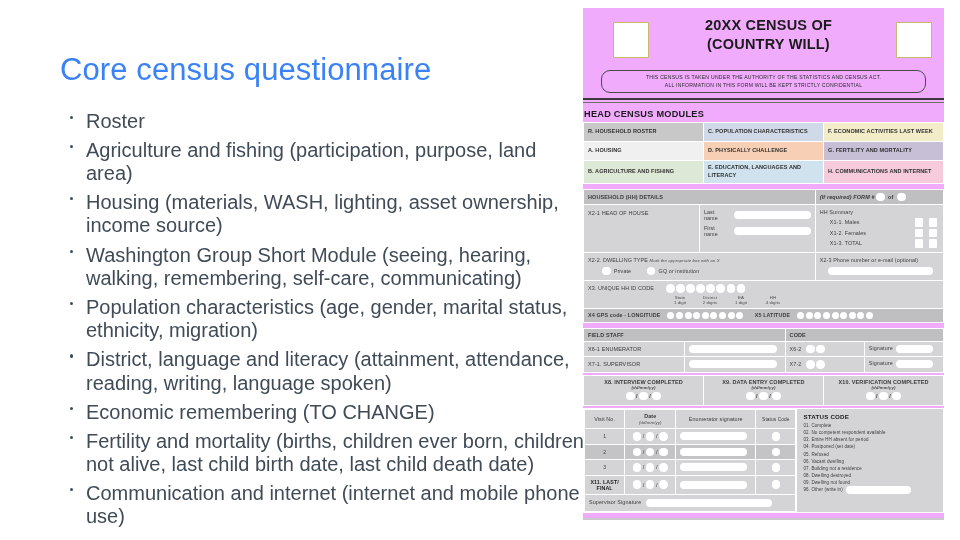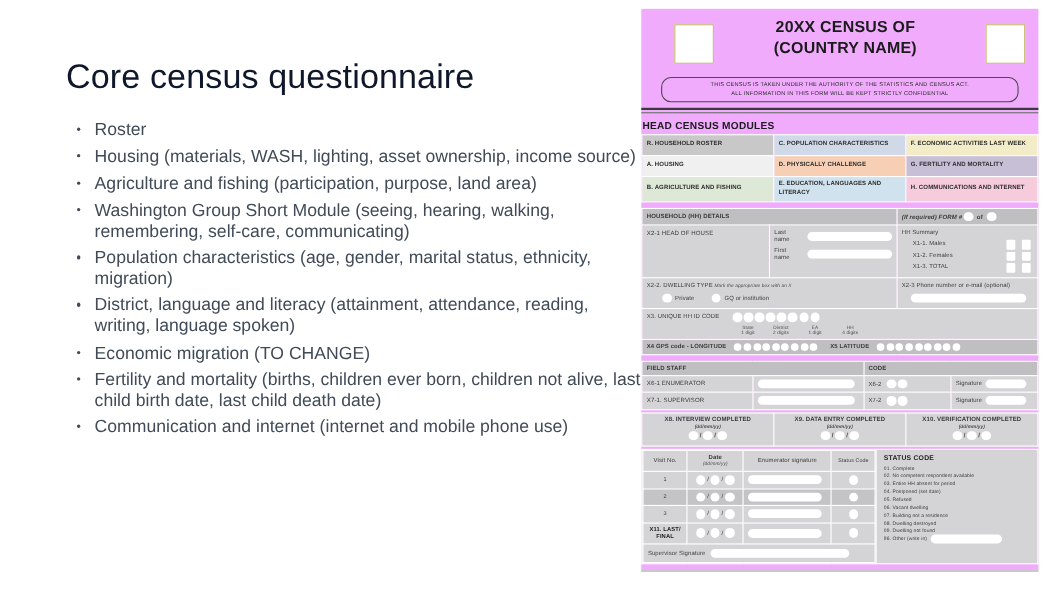--- a/index.html
+++ b/index.html
@@ -6,27 +6,27 @@
   body{
     width:960px;height:540px;background:#ffffff;overflow:hidden;
     font-family:"Liberation Sans",sans-serif;
     -webkit-font-smoothing:antialiased;
   }
   .slide{position:relative;width:960px;height:540px;background:#fff;}
 
   
   .left-col{position:absolute;left:60px;top:52px;width:525px;}
   .slide-title{
-    font-size:31px;color:#0f172a;font-weight:400;
+    font-size:31px;color:#3b82f6;font-weight:400;
     letter-spacing:.1px;line-height:1.15;margin:0 0 22px 0;
   }
   .bullets{list-style:none;margin:0;padding:0;}
   .bullets li{
     position:relative;padding-left:26px;margin-bottom:6px;
-    font-size:16px;line-height:1.16;color:#404b57;
+    font-size:20px;line-height:1.16;color:#404b57;
   }
   .bullets li .dot{
     position:absolute;left:10px;top:6px;width:3.2px;height:3.2px;
     border-radius:50%;background:#404b57;
   }
   .bullets li .txt{display:block;}
 
   
   .form-wrap{
     position:absolute;left:583px;top:8px;width:361px;height:512px;
@@ -91,61 +91,61 @@
 
   <div class="left-col">
     <h1 class="slide-title">Core census questionnaire</h1>
     <ul class="bullets">
       <li>
           <span class="dot"></span>
           <span class="txt">Roster</span>
         </li>
       <li>
           <span class="dot"></span>
+          <span class="txt">Agriculture and fishing (participation, purpose, land area)</span>
+        </li>
+      <li>
+          <span class="dot"></span>
           <span class="txt">Housing (materials, WASH, lighting, asset ownership, income source)</span>
         </li>
       <li>
           <span class="dot"></span>
-          <span class="txt">Agriculture and fishing (participation, purpose, land area)</span>
-        </li>
-      <li>
-          <span class="dot"></span>
           <span class="txt">Washington Group Short Module (seeing, hearing, walking, remembering, self-care, communicating)</span>
         </li>
       <li>
           <span class="dot"></span>
           <span class="txt">Population characteristics (age, gender, marital status, ethnicity, migration)</span>
         </li>
       <li>
           <span class="dot"></span>
           <span class="txt">District, language and literacy (attainment, attendance, reading, writing, language spoken)</span>
         </li>
       <li>
           <span class="dot"></span>
-          <span class="txt">Economic migration (TO CHANGE)</span>
+          <span class="txt">Economic remembering (TO CHANGE)</span>
         </li>
       <li>
           <span class="dot"></span>
           <span class="txt">Fertility and mortality (births, children ever born, children not alive, last child birth date, last child death date)</span>
         </li>
       <li>
           <span class="dot"></span>
           <span class="txt">Communication and internet (internet and mobile phone use)</span>
         </li>
     </ul>
   </div>
 
   <div class="form-wrap">
 
     <div class="form-hdr">
       <div class="corner-box l"></div>
       <div class="corner-box r"></div>
       <div class="hdr-title">
         <div>20XX CENSUS OF</div>
-        <div>(COUNTRY NAME)</div>
+        <div>(COUNTRY WILL)</div>
       </div>
     </div>
 
     <div class="auth-band">
       <div>THIS CENSUS IS TAKEN UNDER THE AUTHORITY OF THE STATISTICS AND CENSUS ACT.</div>
       <div>ALL INFORMATION IN THIS FORM WILL BE KEPT STRICTLY CONFIDENTIAL</div>
     </div>
     <div class="thick-rule"></div>
     <div class="thin-rule"></div>
 

